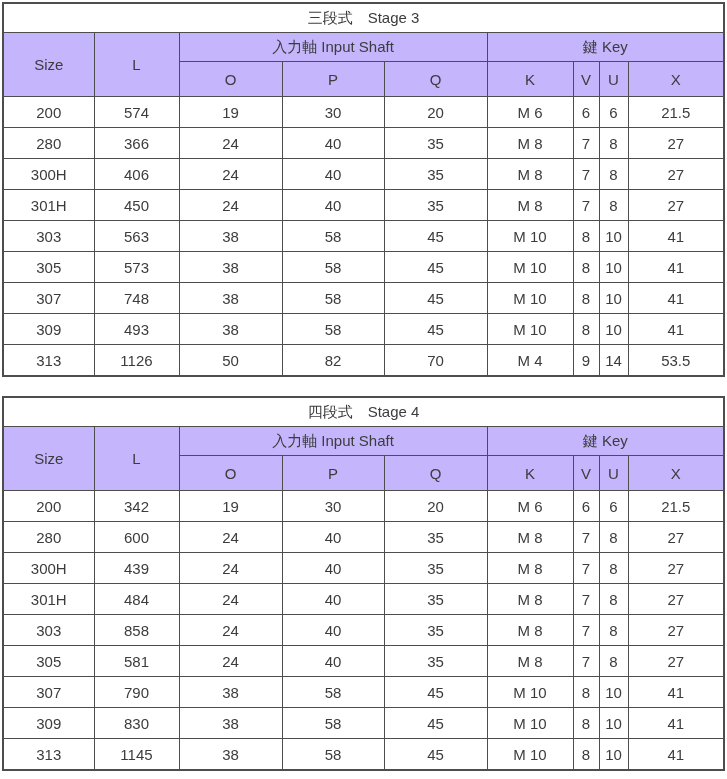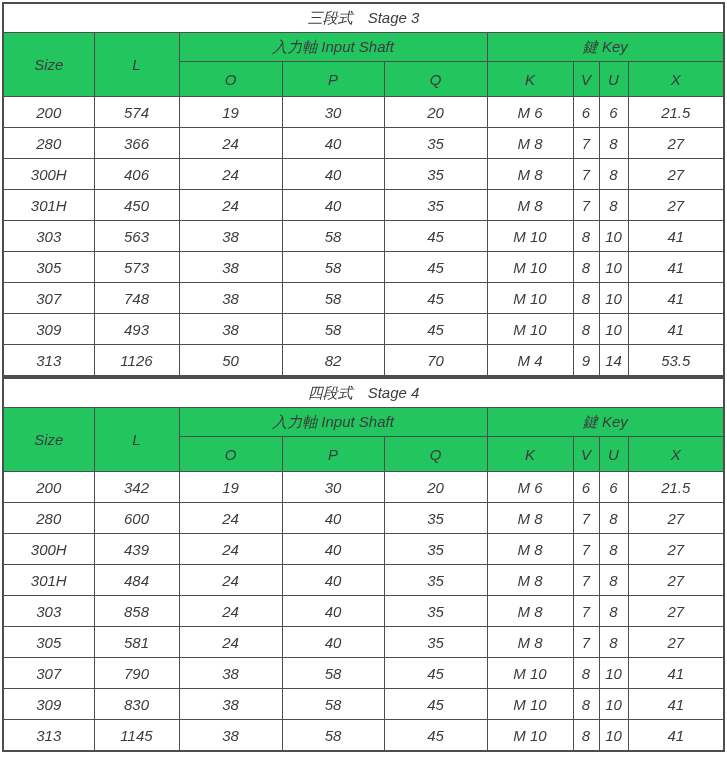--- a/index.html
+++ b/index.html
@@ -15,44 +15,44 @@
     box-sizing: border-box;
     padding-top: 2px;
   }
   table.spec-table {
     border-collapse: collapse;
     table-layout: fixed;
     width: 723px;
     margin-left: 2px;
   }
   table.spec-table.second {
+    margin-top: 19px;
   }
   table.spec-table, table.spec-table th, table.spec-table td {
     border: 1px solid #4d4d4d;
   }
   table.spec-table {
     border-width: 2px;
-    font-style: italic;
   }
   table.spec-table th, table.spec-table td {
     text-align: center;
     vertical-align: middle;
     padding: 0;
     font-weight: normal;
     font-size: 15px;
     overflow: hidden;
     white-space: nowrap;
   }
   .title-cell {
     background: #ffffff;
     height: 28px;
     font-size: 16px;
   }
   thead th.hdr {
-    background: #22c55e;
+    background: #c4b5fd;
   }
   tr.group-row th {
     height: 28px;
   }
   tr.sub-row th {
     height: 34px;
   }
   tbody td {
     background: #ffffff;
     height: 30px;

